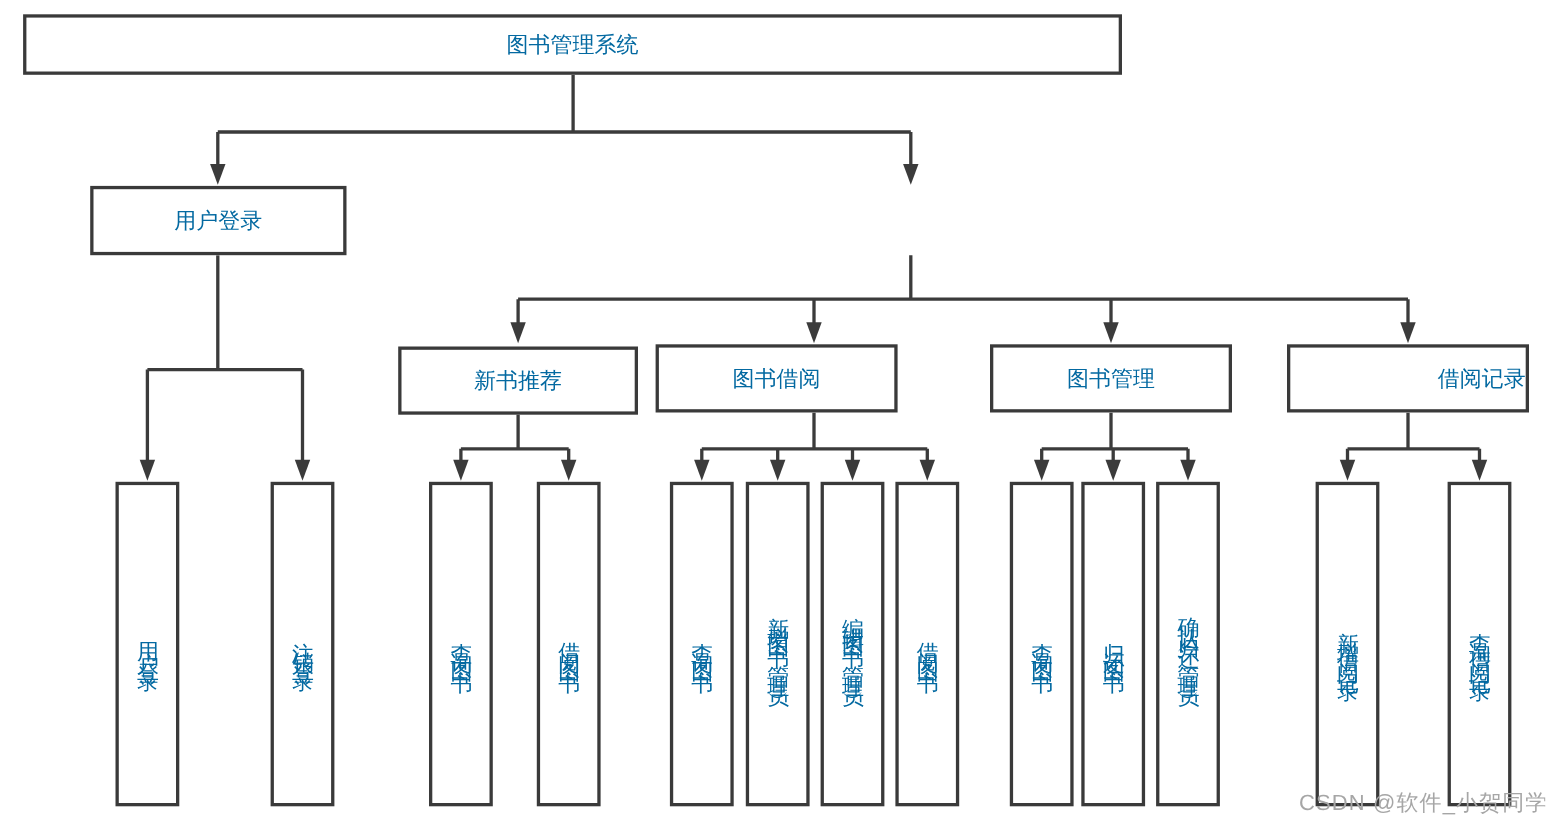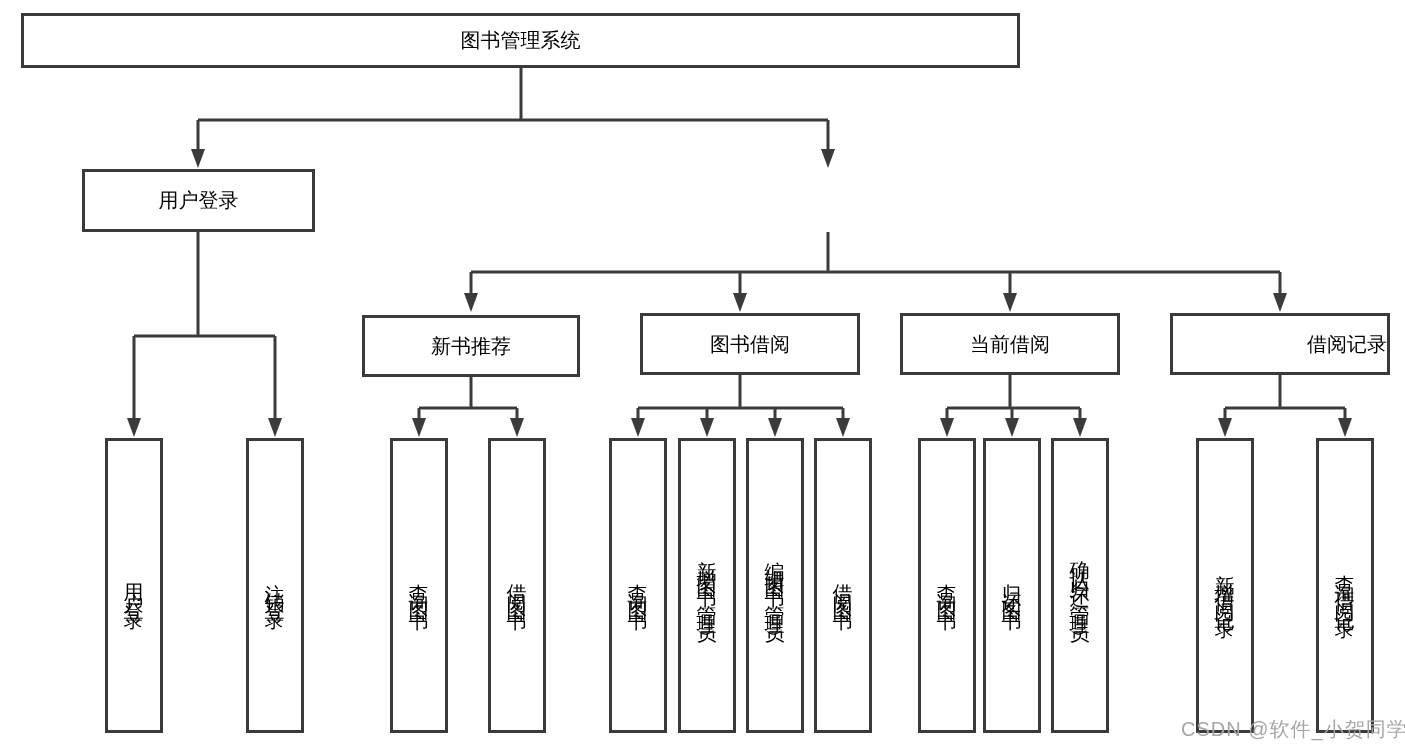--- a/index.html
+++ b/index.html
@@ -10,38 +10,38 @@
     overflow:hidden;
     font-family:"Liberation Sans","DejaVu Sans",sans-serif;
   }
   #wires{position:absolute;left:0;top:0;width:1405px;height:747px;}
   .box{
     position:absolute;
     box-sizing:border-box;
     background:#ffffff;
     border:3px solid #3a3a3a;
     display:flex;align-items:center;justify-content:center;
-    color:#000000;
+    color:#0369a1;
     font-size:20px;
     text-align:center;
     z-index:2;
   }
   .leaf span{
     writing-mode:vertical-rl;
     text-orientation:mixed;
     letter-spacing:9px;
     line-height:1;
     font-size:20px;
   }
   
   #box-root        {left:21px;  top:13px;  width:999px; height:55px;}
   #box-user-login  {left:82px;  top:169px; width:233px; height:63px;}
   #box-book-mgmt   {left:711px; top:169px; width:234px; height:63px;}
   #box-new-rec     {left:362px; top:315px; width:218px; height:62px;}
-  #box-borrow      {left:640px; top:313px; width:220px; height:62px;}
+  #box-borrow      {left:596px; top:313px; width:220px; height:62px;}
   #box-current     {left:900px; top:313px; width:220px; height:62px;}
   #box-records     {left:1170px;top:313px; width:220px; height:62px;justify-content:flex-end;}
   .leaf{top:438px;height:295px;width:58px;}
   #leaf-user-login   {left:105px;}
   #leaf-logout       {left:246px;}
   #leaf-query-1      {left:390px;}
   #leaf-borrow-1     {left:488px;}
   #leaf-query-2      {left:609px;}
   #leaf-add-book     {left:678px;}
   #leaf-edit-book    {left:746px;}
@@ -106,21 +106,21 @@
     <span>用户登录</span>
   </div>
 
   <div class="box" id="box-new-rec">
     <span>新书推荐</span>
   </div>
   <div class="box" id="box-borrow">
     <span>图书借阅</span>
   </div>
   <div class="box" id="box-current">
-    <span>当前借阅</span>
+    <span>图书管理</span>
   </div>
   <div class="box" id="box-records">
     <span>借阅记录</span>
   </div>
 
   <div class="box leaf" id="leaf-user-login">
     <span>用户登录</span>
   </div>
   <div class="box leaf" id="leaf-logout">
     <span>注销登录</span>

